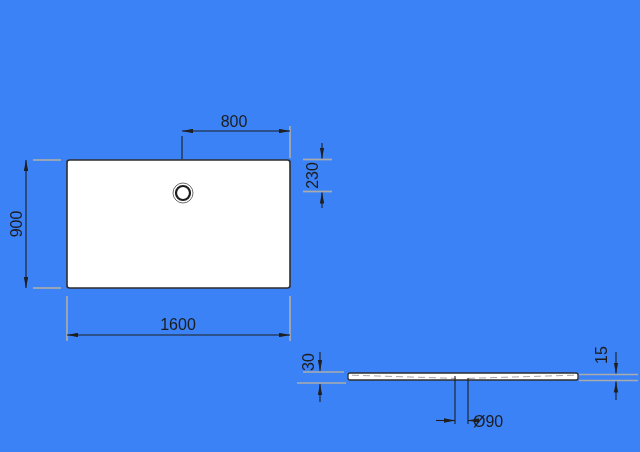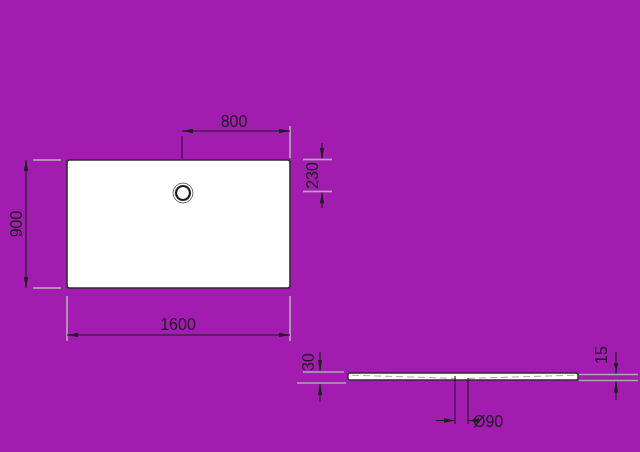--- a/index.html
+++ b/index.html
@@ -4,21 +4,21 @@
 <style>
   html, body {
     margin: 0;
     padding: 0;
     background: #ffffff;
   }
   .canvas {
     position: relative;
     width: 640px;
     height: 452px;
-    background: #a21caf;
+    background: #3b82f6;
     overflow: hidden;
   }
   svg text {
     font-family: "Liberation Sans", "DejaVu Sans", sans-serif;
     font-size: 16px;
     fill: #1c1c1c;
   }
   .obj {  stroke: #2e2e2e; stroke-width: 1.6; fill: #ffffff; }
   .objthin { stroke: #2e2e2e; stroke-width: 1.3; fill: #ffffff; }
   .dim { stroke: #1f1f1f; stroke-width: 1.1; fill: none; }

